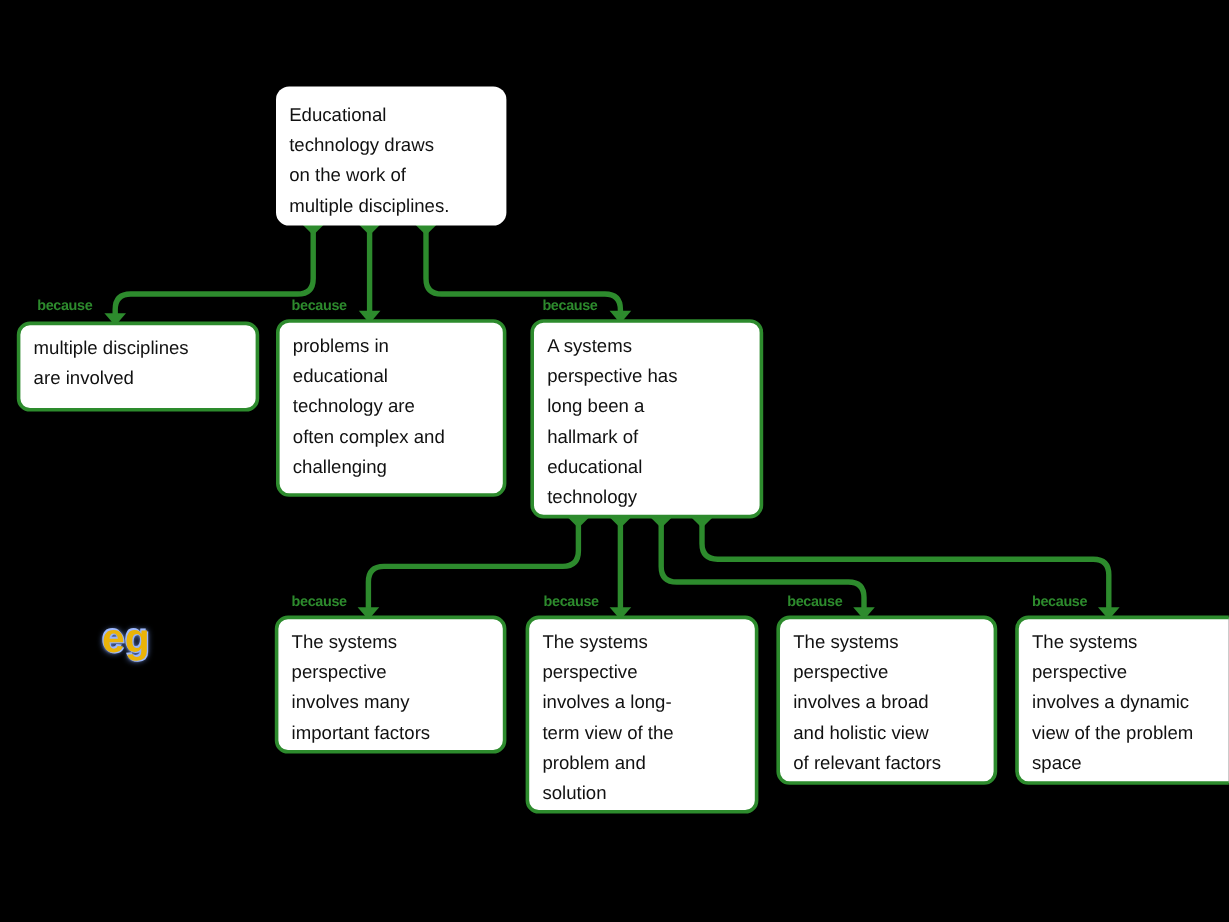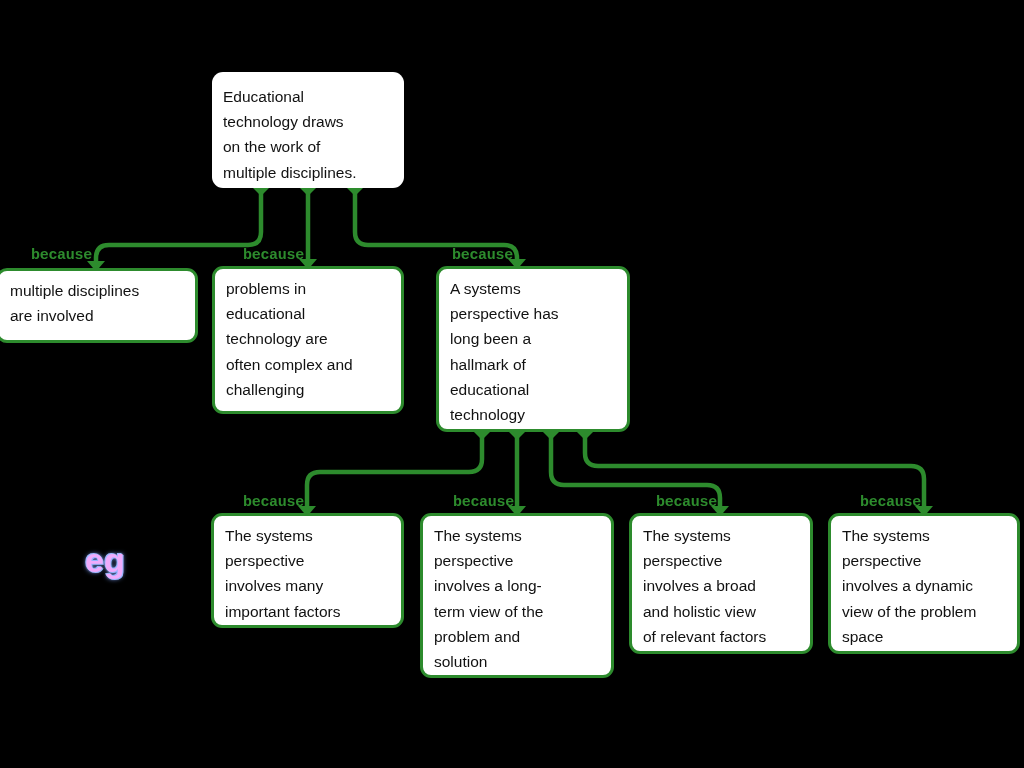--- a/index.html
+++ b/index.html
@@ -32,50 +32,50 @@
     position: absolute;
     box-sizing: border-box;
     background: #ffffff;
     border-radius: 11px;
     color: #111111;
     font-size: 15.5px;
     line-height: 25.2px;
     padding: 7px 10px 7px 11px;
     overflow: hidden;
     white-space: pre-line;
+    margin-left: 18px;
   }
   .node.root {
     border: none;
     padding-top: 12px;
   }
   .node.branch {
     border: 3px solid #2d8b2d;
   }
   .edge-label {
     position: absolute;
     color: #2d8b2d;
-    font-family: Liberation Mono, monospace;
-    font-size: 15px;
+    font-family: Liberation Sans, sans-serif;
+    font-size: 12px;
     font-weight: bold;
     letter-spacing: -0.3px;
     white-space: nowrap;
   }
   .note {
     position: absolute;
     font-family: "Liberation Sans", sans-serif;
     font-size: 34px;
     font-weight: bold;
-    color: #f0abfc;
+    color: #eab308;
     text-shadow:
       0 0 2px #9fb9ff,
       0 0 5px #7fa3ff,
       1px 1px 0 #a9c2ff,
       -1px -1px 0 #a9c2ff;
     letter-spacing: 0px;
-    margin-top: 28px;
   }
 </style>
 </head>
 <body>
 
 <div id="canvas">
 
   <svg id="links" viewBox="0 0 1024 768" width="1024" height="768" xmlns="http://www.w3.org/2000/svg">
       <path d="M 261 188 L 261 232 Q 261 245 248 245 L 109 245 Q 96 245 96 258 L 96 268" fill="none" stroke="#2d8b2d" stroke-width="4.5" stroke-linecap="butt" stroke-linejoin="round"></path>
       <path d="M 252 187 L 270 187 L 261 196 Z" fill="#2d8b2d"></path>
@@ -104,21 +104,21 @@
 technology draws
 on the work of
 multiple disciplines.</div>
     <div class="node branch" style="left: -4px; top: 268px; width: 202px; height: 75px;">multiple disciplines
 are involved</div>
     <div class="node branch" style="left: 212px; top: 266px; width: 192px; height: 148px;">problems in
 educational
 technology are
 often complex and
 challenging</div>
-    <div class="node branch" style="left: 436px; top: 266px; width: 194px; height: 166px;">A systems
+    <div class="node branch" style="left: 424px; top: 266px; width: 194px; height: 166px;">A systems
 perspective has
 long been a
 hallmark of
 educational
 technology</div>
     <div class="node branch" style="left: 211px; top: 513px; width: 193px; height: 115px;">The systems
 perspective
 involves many
 important factors</div>
     <div class="node branch" style="left: 420px; top: 513px; width: 194px; height: 165px;">The systems

